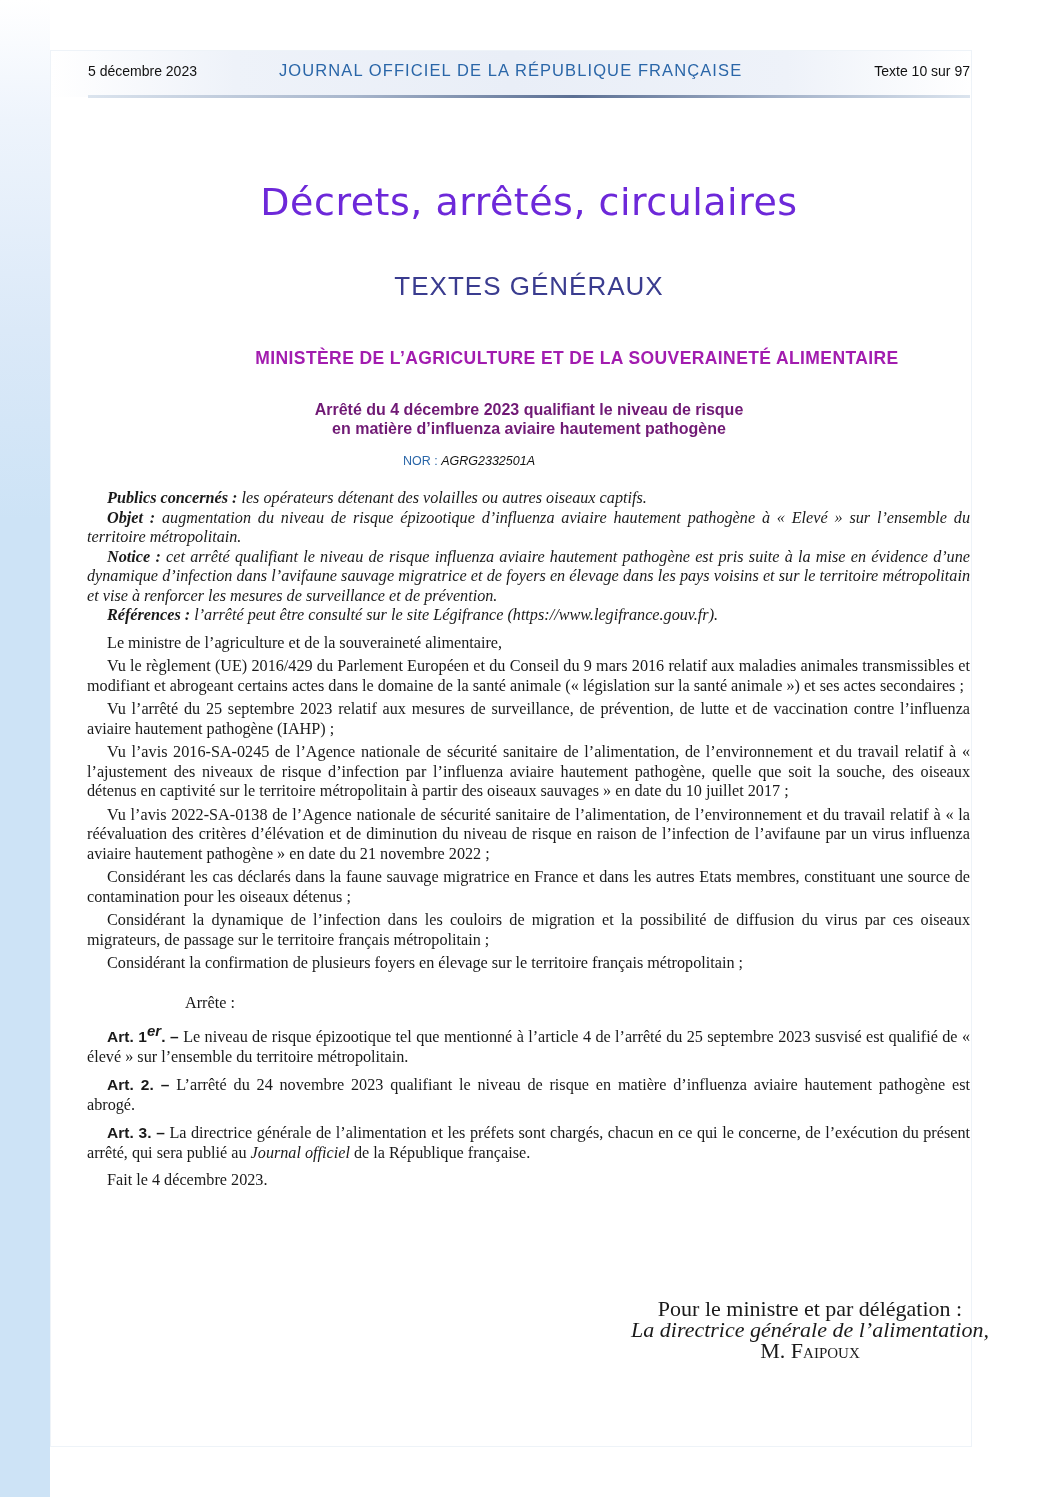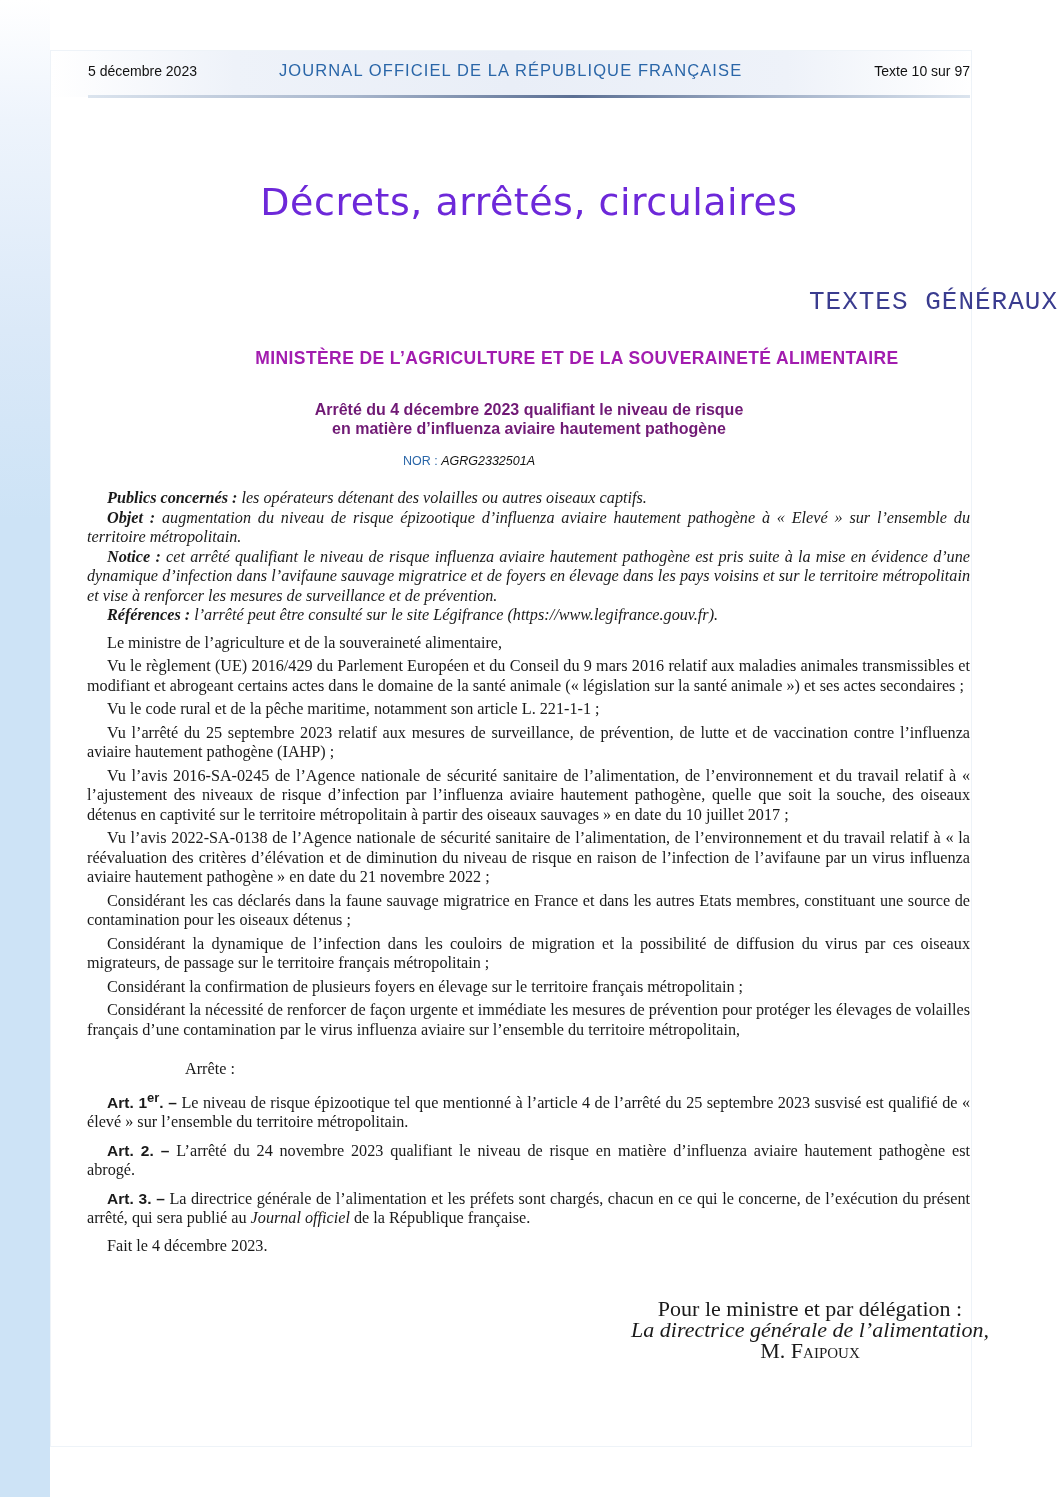--- a/index.html
+++ b/index.html
@@ -40,22 +40,22 @@
     .hdr-texte {
       position: absolute; right: 88px; top: 63px;
       font-family: "Liberation Sans", sans-serif; font-size: 14px; color: #111;
     }
     .section-title {
       position: absolute; left: 0; width: 1058px; top: 180px; text-align: center;
       font-family: "DejaVu Sans", sans-serif; font-size: 38px; color: #6d28d9; letter-spacing: 0.5px;
       padding-left: 0;
     }
     .subsection-title {
-      position: absolute; left: 0; width: 1058px; top: 287px; text-align: right;
-      font-family: Liberation Mono, monospace; font-size: 26px; color: #3a3c8f; letter-spacing: 1px;
+      position: absolute; left: 0; width: 1058px; top: 271px; text-align: center;
+      font-family: Liberation Sans, sans-serif; font-size: 26px; color: #3a3c8f; letter-spacing: 1px;
     }
     .ministry {
       position: absolute; left: 0; width: 1058px; top: 348px; text-align: center;
       font-family: "Liberation Sans", sans-serif; font-weight: bold; font-size: 17.5px; color: #a21caf; letter-spacing: 0.4px; padding-left: 48px;
     }
     .arrete-title {
       position: absolute; left: 0; width: 1058px; top: 400px; text-align: center;
       font-family: "Liberation Sans", sans-serif; font-weight: bold; font-size: 16px; color: #701a75; line-height: 19px;
     }
     .nor {
@@ -70,21 +70,21 @@
       font-family: "Liberation Serif", serif; font-size: 16.2px; line-height: 19.5px; color: #1a1a1a;
       text-align: justify;
     }
     .summary p { margin: 0; text-indent: 20px; font-style: italic; }
     .summary p b { font-weight: bold; }
     .body-paras { margin-top: 8px; }
     .body-paras p { margin: 0 0 4px 0; text-indent: 20px; }
     .arrete-word { margin: 20px 0 8px 0; padding-left: 98px; }
     .articles p { margin: 0 0 8px 0; text-indent: 20px; }
     .art-label { font-family: "Liberation Sans", sans-serif; font-weight: bold; font-size: 15.5px; }
-    .art-label sup { font-size: 13px; }
+    .art-label sup { font-size: 15px; font-style: italic; }
     .fait { margin: 0; text-indent: 20px; }
     .signature {
       position: absolute; left: 600px; width: 420px; top: 1298px; text-align: center;
       font-family: "Liberation Serif", serif; font-size: 22px; line-height: 21px; color: #1a1a1a;
     }
     .signature .sig-role { font-style: italic; }
     .signature .sig-name .sc { font-variant: small-caps; }
   </style>
 </head>
 <body>
@@ -115,28 +115,26 @@
   <div class="summary">
     <p><b>Publics concernés :</b> <span>les opérateurs détenant des volailles ou autres oiseaux captifs.</span></p>
     <p><b>Objet :</b> <span>augmentation du niveau de risque épizootique d’influenza aviaire hautement pathogène à « Elevé » sur l’ensemble du territoire métropolitain.</span></p>
     <p><b>Notice :</b> <span>cet arrêté qualifiant le niveau de risque influenza aviaire hautement pathogène est pris suite à la mise en évidence d’une dynamique d’infection dans l’avifaune sauvage migratrice et de foyers en élevage dans les pays voisins et sur le territoire métropolitain et vise à renforcer les mesures de surveillance et de prévention.</span></p>
     <p><b>Références :</b> <span>l’arrêté peut être consulté sur le site Légifrance (https://www.legifrance.gouv.fr).</span></p>
   </div>
 
   <div class="body-paras">
     <p>Le ministre de l’agriculture et de la souveraineté alimentaire,</p>
     <p>Vu le règlement (UE) 2016/429 du Parlement Européen et du Conseil du 9 mars 2016 relatif aux maladies animales transmissibles et modifiant et abrogeant certains actes dans le domaine de la santé animale (« législation sur la santé animale ») et ses actes secondaires ;</p>
-    <p>Vu le code rural et de la pêche maritime, notamment son article L. 221-1-1 ;</p>
     <p>Vu l’arrêté du 25 septembre 2023 relatif aux mesures de surveillance, de prévention, de lutte et de vaccination contre l’influenza aviaire hautement pathogène (IAHP) ;</p>
     <p>Vu l’avis 2016-SA-0245 de l’Agence nationale de sécurité sanitaire de l’alimentation, de l’environnement et du travail relatif à « l’ajustement des niveaux de risque d’infection par l’influenza aviaire hautement pathogène, quelle que soit la souche, des oiseaux détenus en captivité sur le territoire métropolitain à partir des oiseaux sauvages » en date du 10 juillet 2017 ;</p>
     <p>Vu l’avis 2022-SA-0138 de l’Agence nationale de sécurité sanitaire de l’alimentation, de l’environnement et du travail relatif à « la réévaluation des critères d’élévation et de diminution du niveau de risque en raison de l’infection de l’avifaune par un virus influenza aviaire hautement pathogène » en date du 21 novembre 2022 ;</p>
     <p>Considérant les cas déclarés dans la faune sauvage migratrice en France et dans les autres Etats membres, constituant une source de contamination pour les oiseaux détenus ;</p>
     <p>Considérant la dynamique de l’infection dans les couloirs de migration et la possibilité de diffusion du virus par ces oiseaux migrateurs, de passage sur le territoire français métropolitain ;</p>
     <p>Considérant la confirmation de plusieurs foyers en élevage sur le territoire français métropolitain ;</p>
-    <p>Considérant la nécessité de renforcer de façon urgente et immédiate les mesures de prévention pour protéger les élevages de volailles français d’une contamination par le virus influenza aviaire sur l’ensemble du territoire métropolitain,</p>
   </div>
 
   <div class="arrete-word">Arrête :</div>
 
   <div class="articles">
     <p>
       <span class="art-label"><span>Art. 1</span><sup>er</sup><span>. –</span></span>
       <span>Le niveau de risque épizootique tel que mentionné à l’article 4 de l’arrêté du 25 septembre 2023 susvisé est qualifié de « élevé » sur l’ensemble du territoire métropolitain.</span>
     </p>
     <p>

